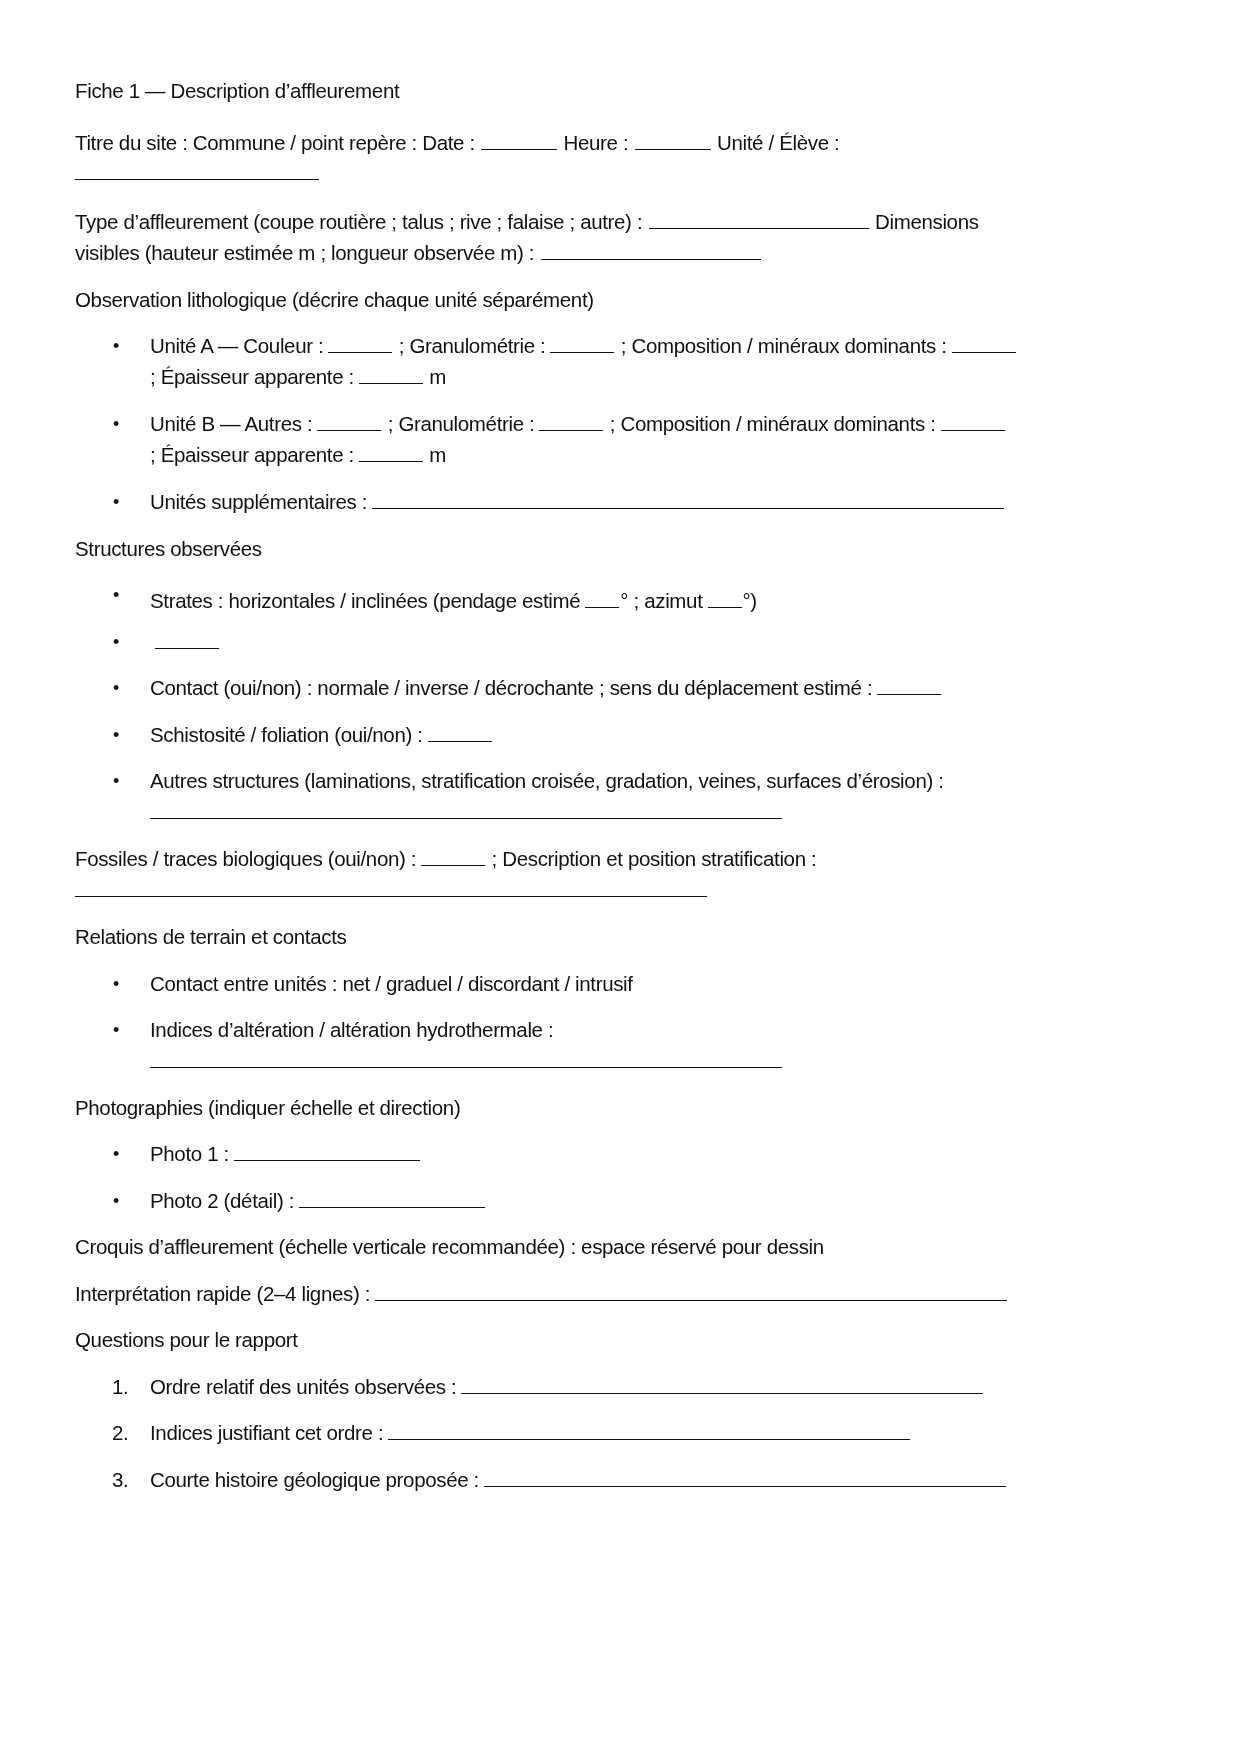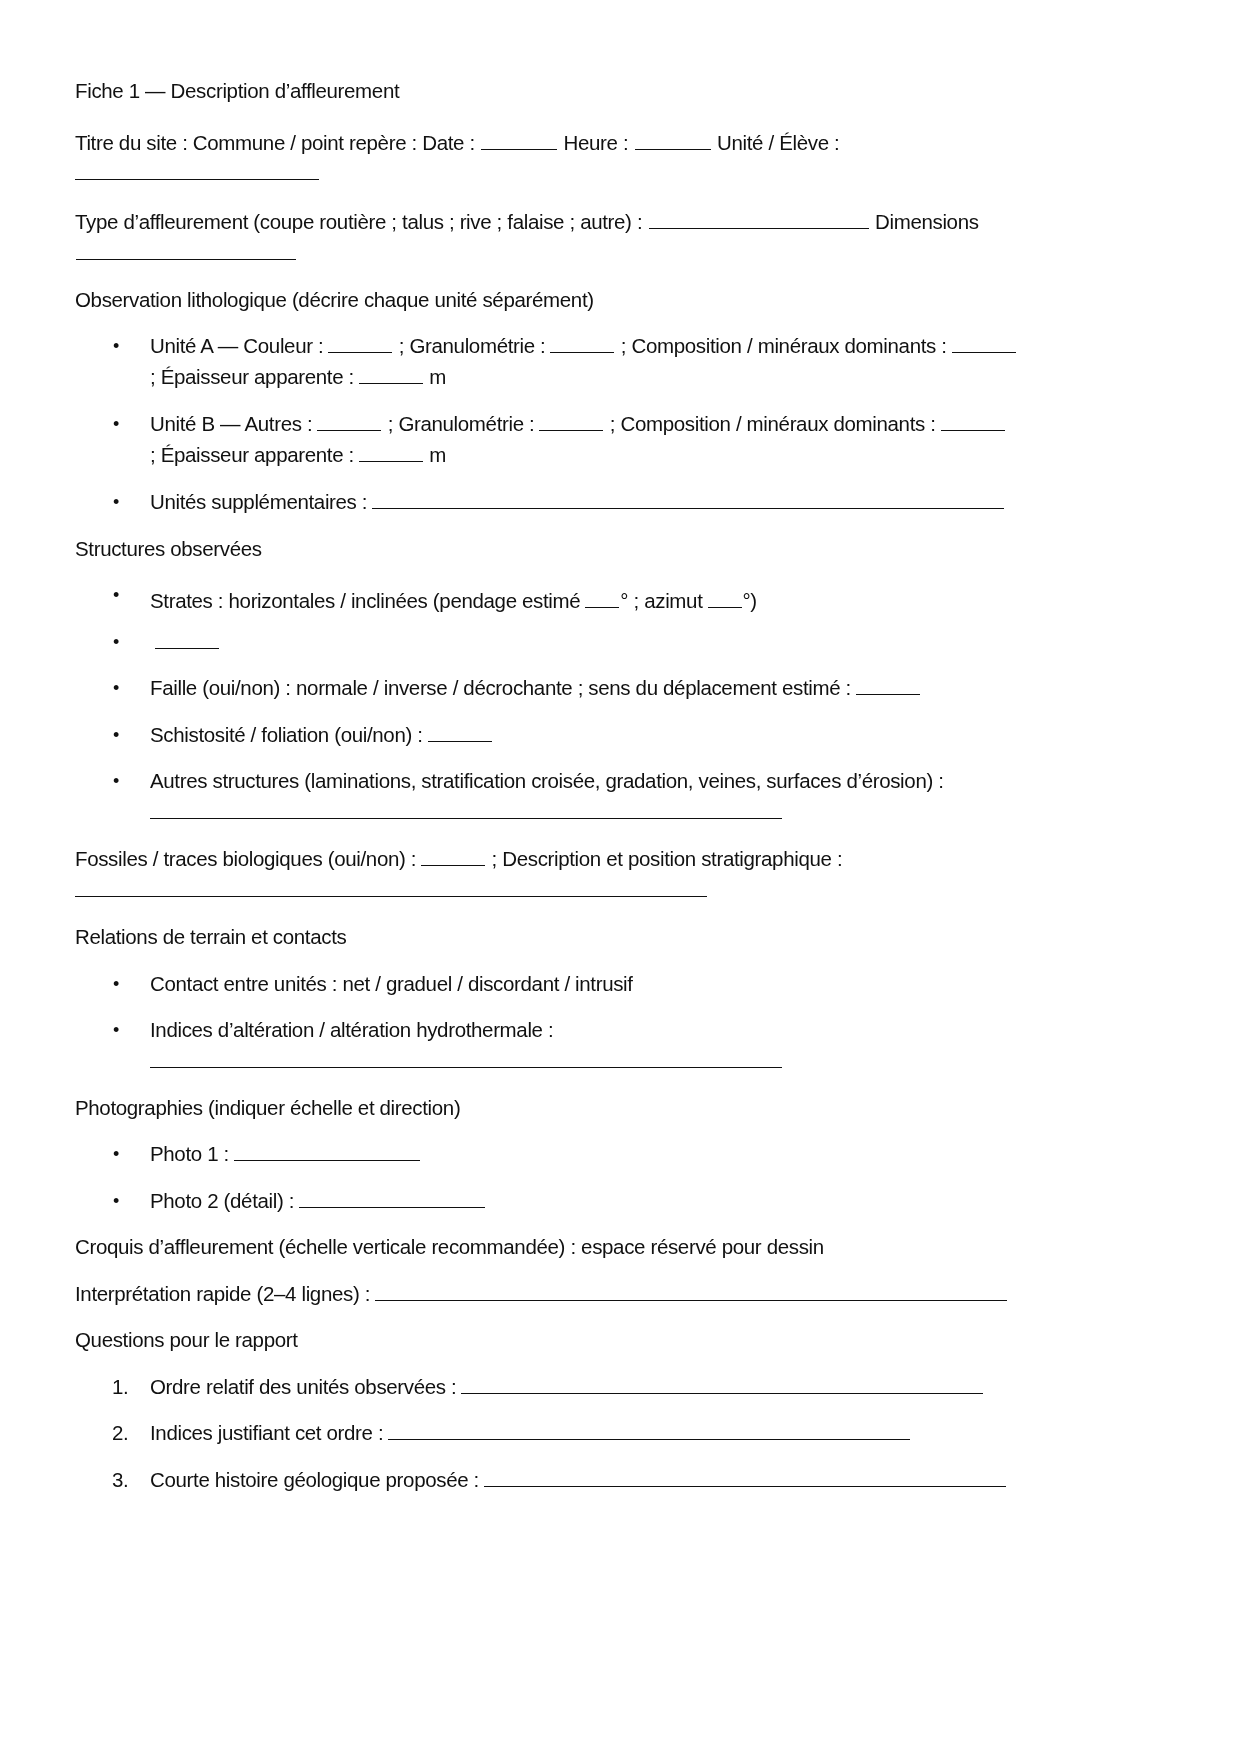--- a/index.html
+++ b/index.html
@@ -31,20 +31,21 @@
     <span>Unité / Élève :</span>
   </div>
   <div class="line" style="top:160px"><span class="blank" style="width:244px;margin:0"></span></div>
 
   <div class="line" style="top:209px">
     <span>Type d’affleurement (coupe routière ; talus ; rive ; falaise ; autre) :</span>
     <span class="blank" style="width:220px"></span>
     <span>Dimensions</span>
   </div>
   <div class="line" style="top:240px">
+    <span>visibles (hauteur estimée m ; longueur observée m) :</span>
     <span class="blank" style="width:220px"></span>
   </div>
 
   <div class="line" style="top:287px">Observation lithologique (décrire chaque unité séparément)</div>
 
   <span class="line bullet" style="top:333px">•</span>
   <div class="line ind" style="top:333px">
     <span>Unité A — Couleur :</span><span class="blank" style="width:64px;margin-left:5px"></span>
     <span>; Granulométrie :</span><span class="blank" style="width:64px;margin-left:5px"></span>
     <span>; Composition / minéraux dominants :</span><span class="blank" style="width:64px;margin-left:5px"></span>
@@ -77,35 +78,35 @@
     <span>Strates : horizontales / inclinées (pendage estimé</span><span class="blank" style="width:34px;margin-left:5px"></span><span>° ; azimut</span><span class="blank" style="width:34px;margin-left:5px"></span><span>°)</span>
   </div>
 
   <span class="line bullet" style="top:629px">•</span>
   <div class="line ind" style="top:629px">
     <span class="blank" style="width:64px;margin-left:5px"></span>
   </div>
 
   <span class="line bullet" style="top:675px">•</span>
   <div class="line ind" style="top:675px">
-    <span>Faille (oui/non) : normale / inverse / décrochante ; sens du déplacement estimé :</span><span class="blank" style="width:64px;margin-left:5px"></span>
+    <span>Contact (oui/non) : normale / inverse / décrochante ; sens du déplacement estimé :</span><span class="blank" style="width:64px;margin-left:5px"></span>
   </div>
 
   <span class="line bullet" style="top:722px">•</span>
   <div class="line ind" style="top:722px">
     <span>Schistosité / foliation (oui/non) :</span><span class="blank" style="width:64px;margin-left:5px"></span>
   </div>
 
   <span class="line bullet" style="top:768px">•</span>
   <div class="line ind" style="top:768px">Autres structures (laminations, stratification croisée, gradation, veines, surfaces d’érosion) :</div>
   <div class="line ind" style="top:799px"><span class="blank" style="width:632px;margin:0"></span></div>
 
   <div class="line" style="top:846px">
     <span>Fossiles / traces biologiques (oui/non) :</span><span class="blank" style="width:64px;margin-left:5px"></span>
-    <span>; Description et position stratigraphique :</span>
+    <span>; Description et position stratification :</span>
   </div>
   <div class="line" style="top:877px"><span class="blank" style="width:632px;margin:0"></span></div>
 
   <div class="line" style="top:924px">Relations de terrain et contacts</div>
 
   <span class="line bullet" style="top:971px">•</span>
   <div class="line ind" style="top:971px">Contact entre unités : net / graduel / discordant / intrusif</div>
 
   <span class="line bullet" style="top:1017px">•</span>
   <div class="line ind" style="top:1017px">Indices d’altération / altération hydrothermale :</div>

